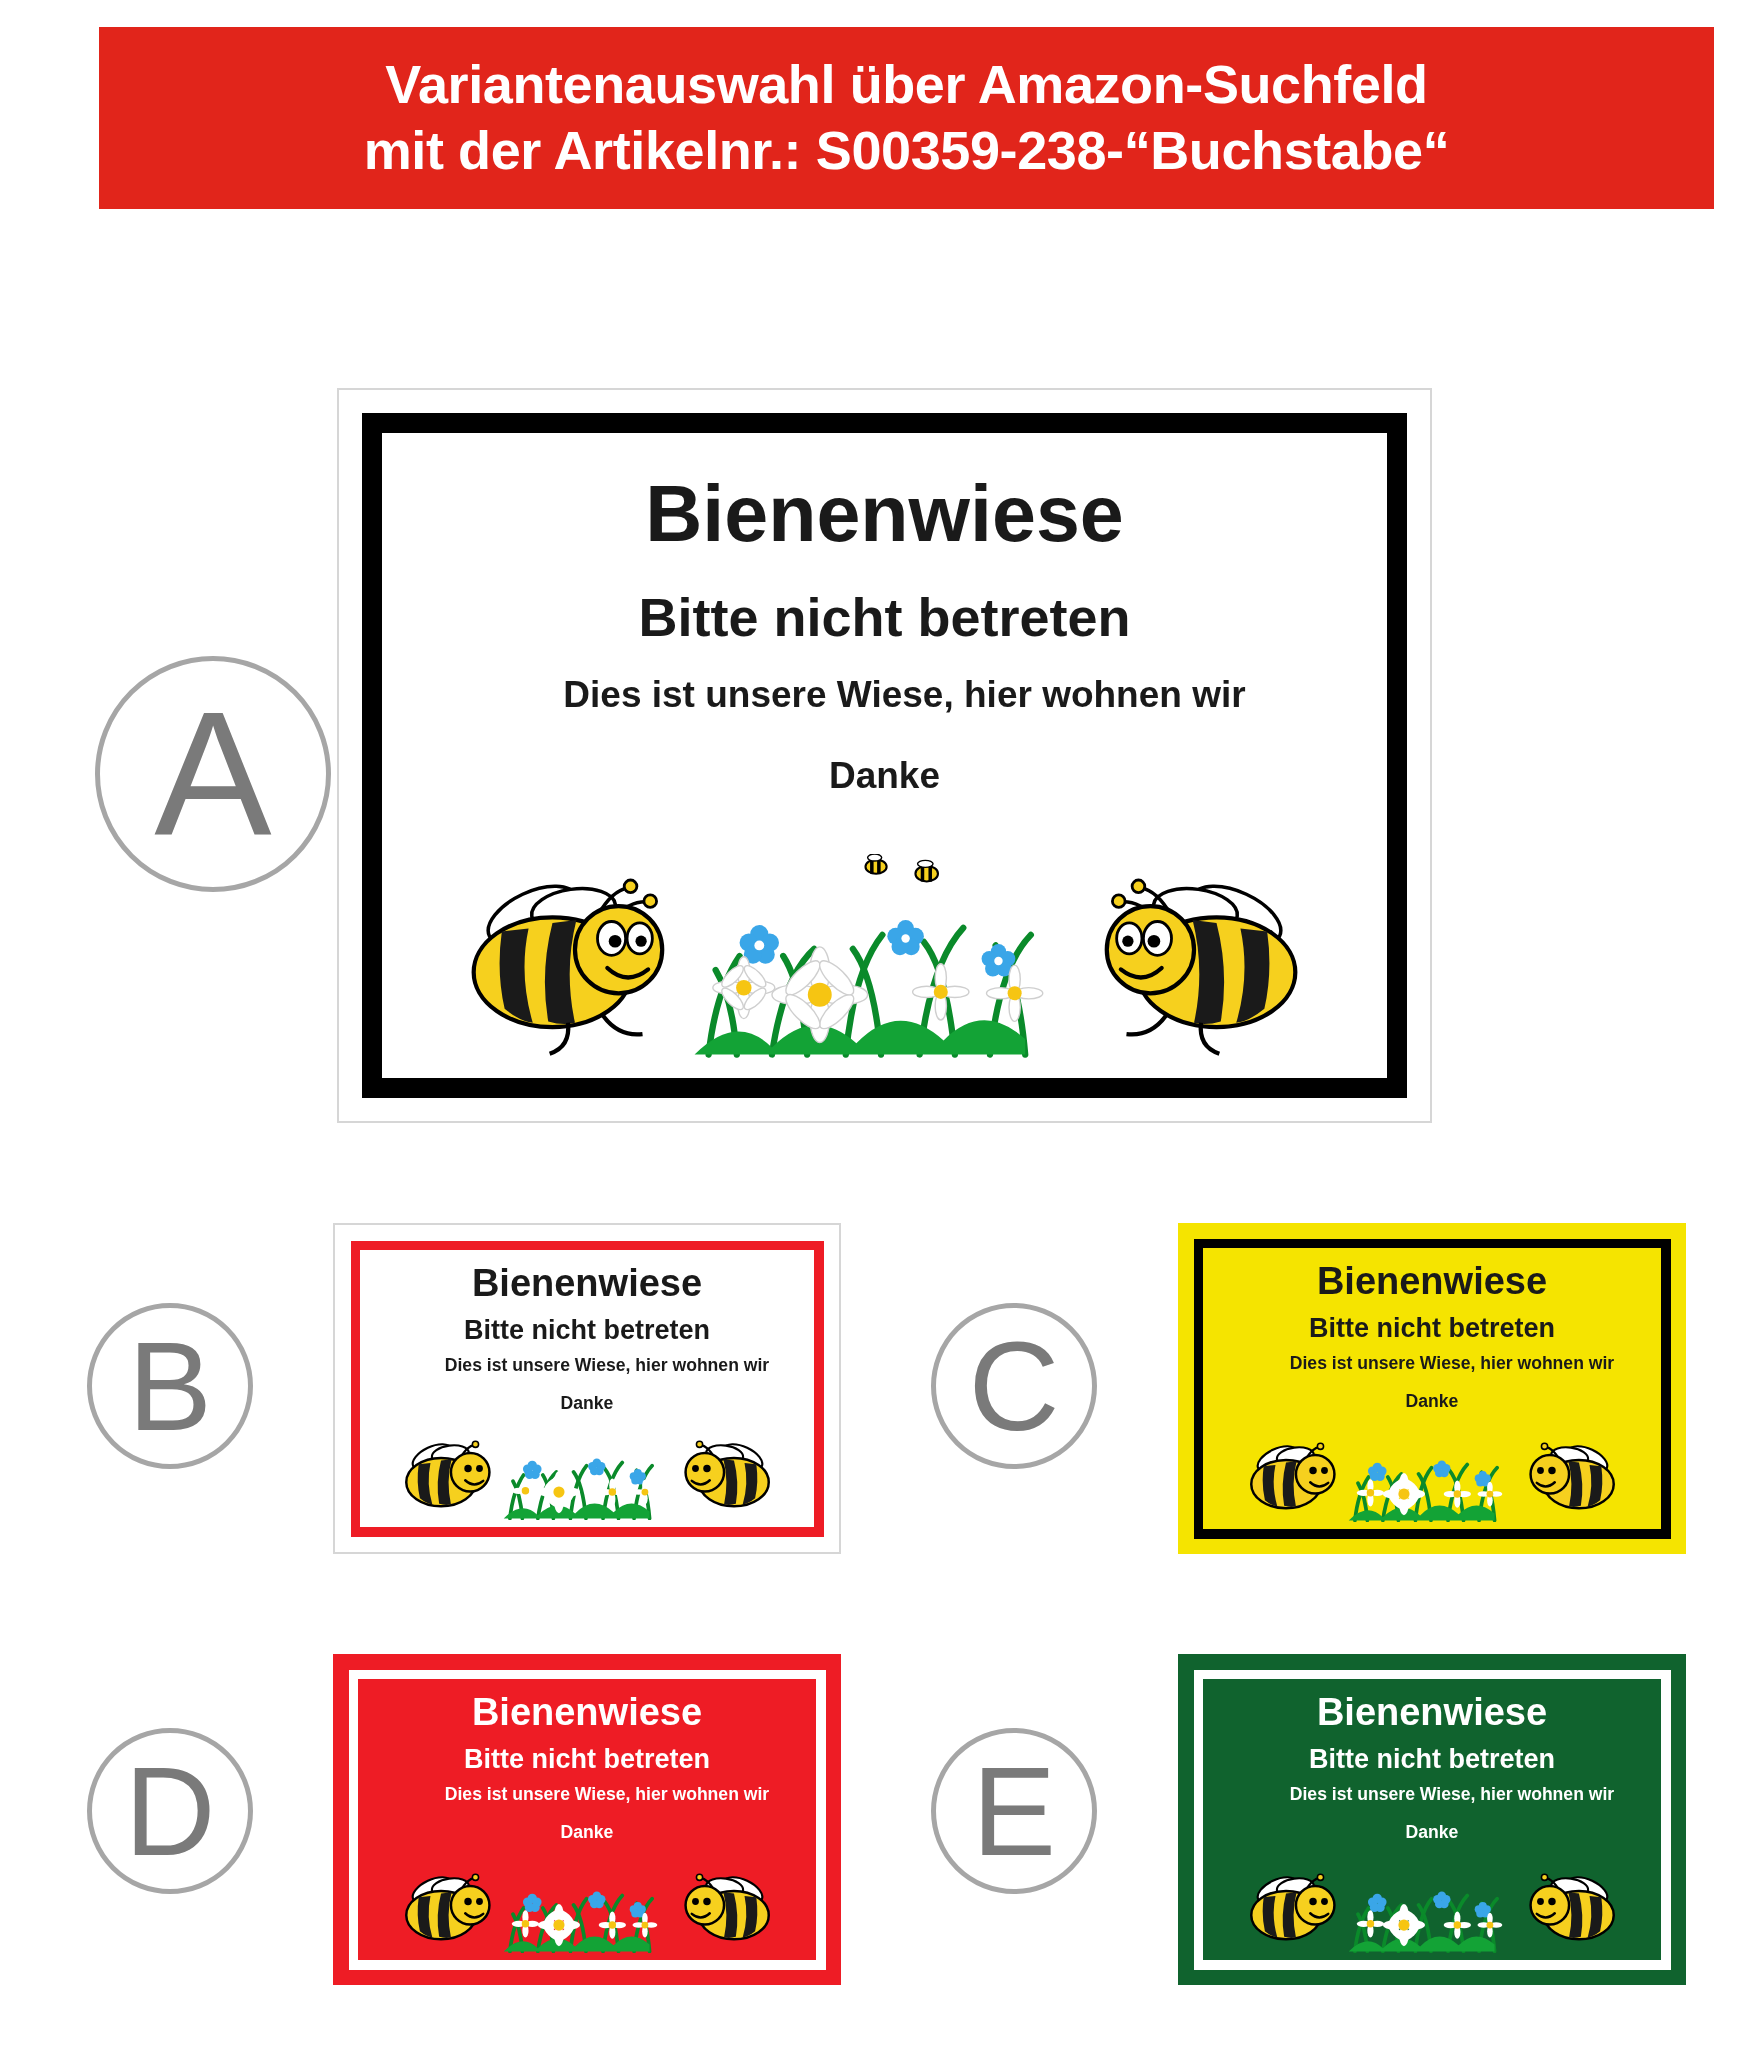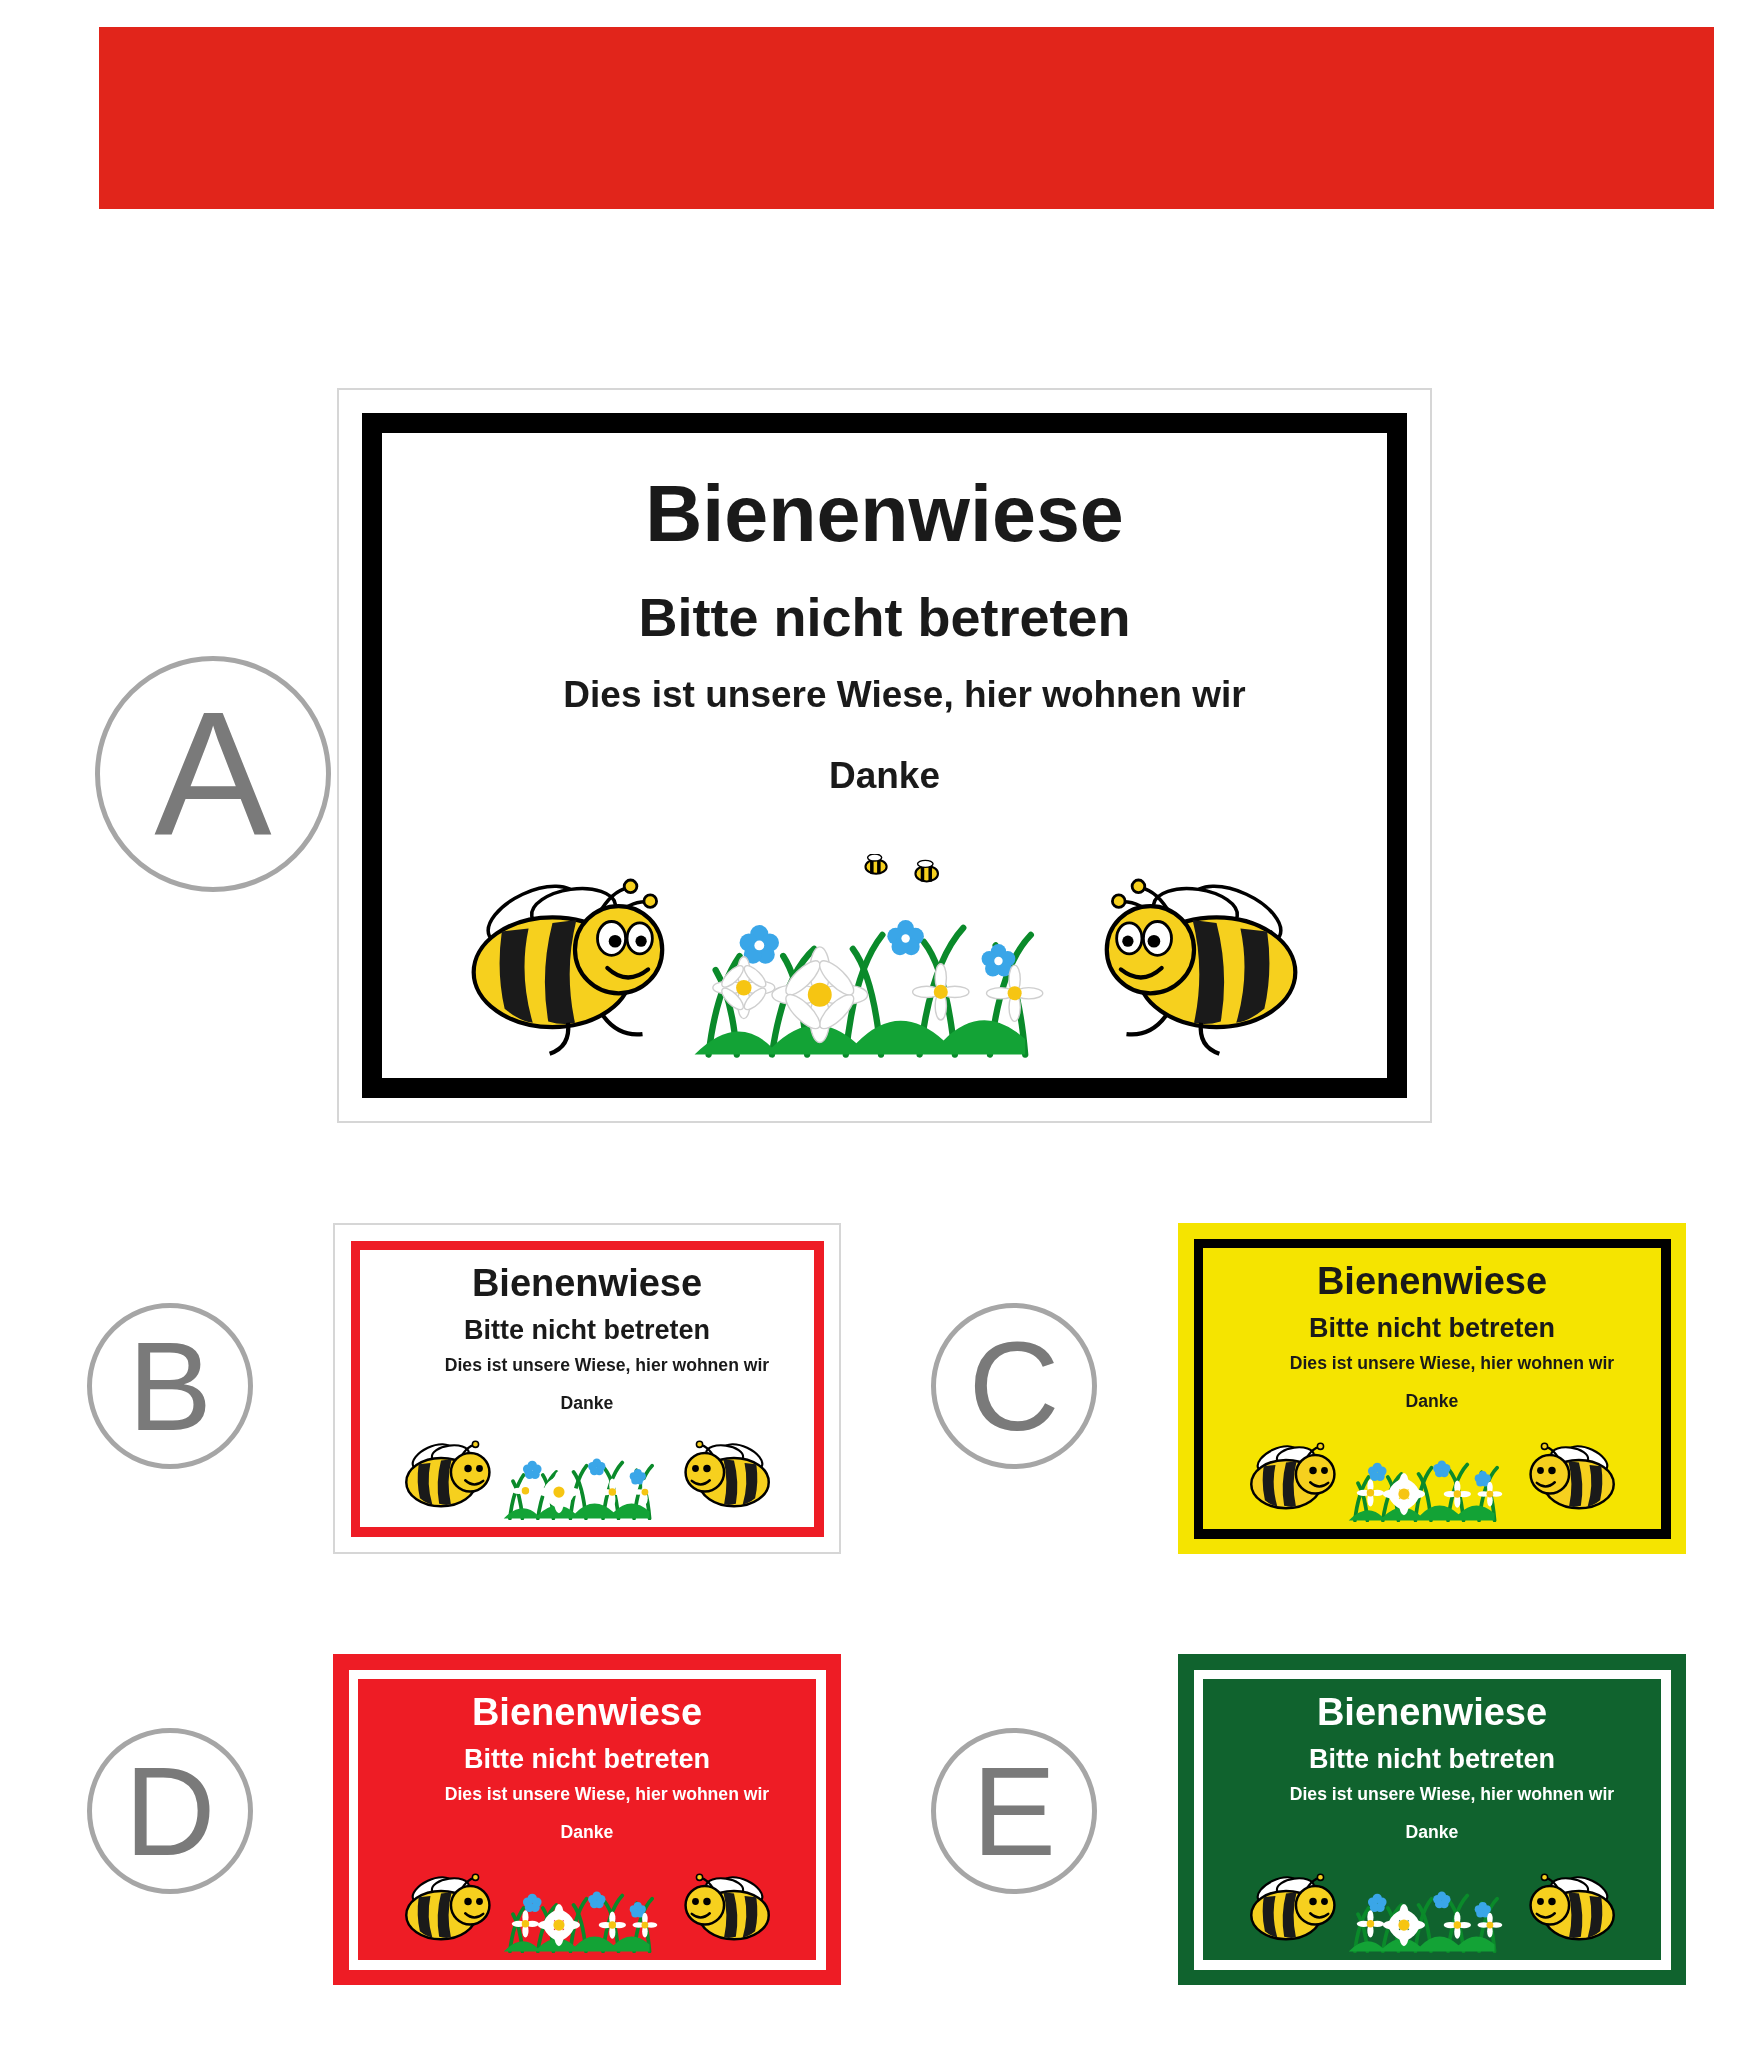--- a/index.html
+++ b/index.html
@@ -99,20 +99,22 @@
     display: flex;
     align-items: flex-end;
     justify-content: center;
   }
   .art svg { display: block; }
 </style>
 </head>
 <body>
 
 <div class="banner">
+  <div class="banner-line">Variantenauswahl über Amazon-Suchfeld</div>
+  <div class="banner-line">mit der Artikelnr.: S00359-238-“Buchstabe“</div>
 </div>
 
 <div class="letter-circle" style="left:95px; top:656px; width:236px; height:236px; font-size:176px;">
   <span>A</span>
 </div>
 
 <div class="sign" style="left:337px; top:388px; width:1095px; height:735px; background:#ffffff; border:2.1px solid #d6d6d6;">
   <div class="sign-inner" style="background:#ffffff; padding:23px;">
     <div style="width:100%; height:100%; background:#000000; box-sizing:border-box; padding:20px;">
       <div style="width:100%; height:100%; background:#ffffff; position:relative; box-sizing:border-box;">

